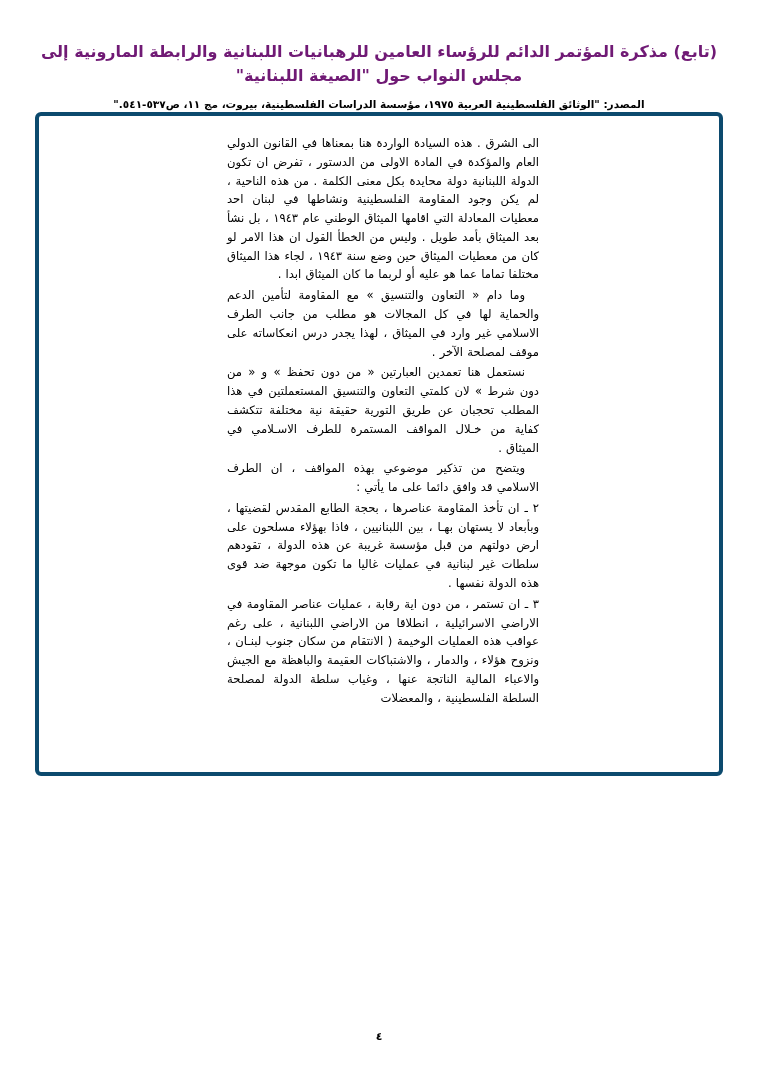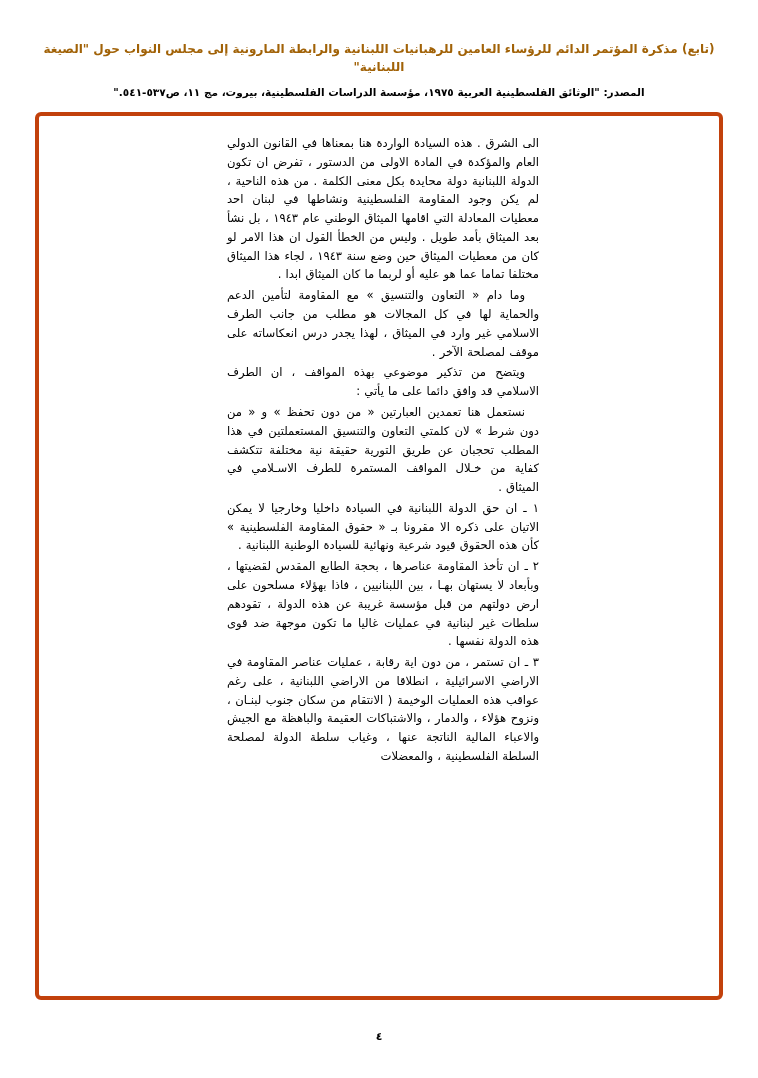--- a/index.html
+++ b/index.html
@@ -24,40 +24,40 @@
     position: absolute;
     top: 40px;
     left: 30px;
     right: 30px;
     text-align: center;
     direction: rtl;
   }
   .doc-title {
     font-family: "DejaVu Sans", sans-serif;
     font-weight: bold;
-    font-size: 12px;
+    font-size: 16px;
     line-height: 1.5;
-    color: #a16207;
+    color: #701a75;
     letter-spacing: 0px;
   }
   .doc-source {
     margin-top: 9px;
     font-family: "DejaVu Sans", sans-serif;
     font-weight: bold;
     font-size: 10.5px;
     line-height: 1.5;
     color: #000;
   }
   .frame {
     position: absolute;
     top: 112px;
     left: 35px;
     width: 688px;
-    height: 888px;
-    border: 4px solid #c2410c;
+    height: 664px;
+    border: 4px solid #0c4a6e;
     border-radius: 6px;
     background: #ffffff;
     box-sizing: border-box;
   }
   .body-col {
     position: absolute;
     top: 18px;
     right: 180px;
     width: 312px;
     direction: rtl;
@@ -98,23 +98,22 @@
 
   <div class="doc-header">
     <div class="doc-title">(تابع) مذكرة المؤتمر الدائم للرؤساء العامين للرهبانيات اللبنانية والرابطة المارونية إلى مجلس النواب حول "الصيغة اللبنانية"</div>
     <div class="doc-source">المصدر: "الوثائق الفلسطينية العربية ١٩٧٥، مؤسسة الدراسات الفلسطينية، بيروت، مج ١١، ص٥٣٧-٥٤١."</div>
   </div>
 
   <div class="frame">
     <div class="body-col">
       <p class="para">الى الشرق . هذه السيادة الواردة هنا بمعناها في القانون الدولي العام والمؤكدة في المادة الاولى من الدستور ، تفرض ان تكون الدولة اللبنانية دولة محايدة بكل معنى الكلمة . من هذه الناحية ، لم يكن وجود المقاومة الفلسطينية ونشاطها في لبنان احد معطيات المعادلة التي اقامها الميثاق الوطني عام ١٩٤٣ ، بل نشأ بعد الميثاق بأمد طويل . وليس من الخطأ القول ان هذا الامر لو كان من معطيات الميثاق حين وضع سنة ١٩٤٣ ، لجاء هذا الميثاق مختلفا تماما عما هو عليه أو لربما ما كان الميثاق ابدا .</p>
       <p class="para indent">وما دام « التعاون والتنسيق » مع المقاومة لتأمين الدعم والحماية لها في كل المجالات هو مطلب من جانب الطرف الاسلامي غير وارد في الميثاق ، لهذا يجدر درس انعكاساته على موقف لمصلحة الآخر .</p>
+      <p class="para indent">نستعمل هنا تعمدين العبارتين « من دون تحفظ » و « من دون شرط » لان كلمتي التعاون والتنسيق المستعملتين في هذا المطلب تحجبان عن طريق التورية حقيقة نية مختلفة تتكشف كفاية من خـلال المواقف المستمرة للطرف الاسـلامي في الميثاق .</p>
       <p class="para indent">ويتضح من تذكير موضوعي بهذه المواقف ، ان الطرف الاسلامي قد وافق دائما على ما يأتي :</p>
-      <p class="para indent">نستعمل هنا تعمدين العبارتين « من دون تحفظ » و « من دون شرط » لان كلمتي التعاون والتنسيق المستعملتين في هذا المطلب تحجبان عن طريق التورية حقيقة نية مختلفة تتكشف كفاية من خـلال المواقف المستمرة للطرف الاسـلامي في الميثاق .</p>
-      <p class="para">١ ـ ان حق الدولة اللبنانية في السيادة داخليا وخارجيا لا يمكن الاتيان على ذكره الا مقرونا بـ « حقوق المقاومة الفلسطينية » كأن هذه الحقوق قيود شرعية ونهائية للسيادة الوطنية اللبنانية .</p>
       <p class="para">٢ ـ ان تأخذ المقاومة عناصرها ، بحجة الطابع المقدس لقضيتها ، وبأبعاد لا يستهان بهـا ، بين اللبنانيين ، فاذا بهؤلاء مسلحون على ارض دولتهم من قبل مؤسسة غريبة عن هذه الدولة ، تقودهم سلطات غير لبنانية في عمليات غاليا ما تكون موجهة ضد قوى هذه الدولة نفسها .</p>
       <p class="para bold">٣ ـ ان تستمر ، من دون اية رقابة ، عمليات عناصر المقاومة في الاراضي الاسرائيلية ، انطلاقا من الاراضي اللبنانية ، على رغم عواقب هذه العمليات الوخيمة ( الانتقام من سكان جنوب لبنـان ، ونزوح هؤلاء ، والدمار ، والاشتباكات العقيمة والباهظة مع الجيش والاعباء المالية الناتجة عنها ، وغياب سلطة الدولة لمصلحة السلطة الفلسطينية ، والمعضلات</p>
     </div>
   </div>
 
   <div class="page-number">٤</div>
 
 </div>
 
 </body></html>

